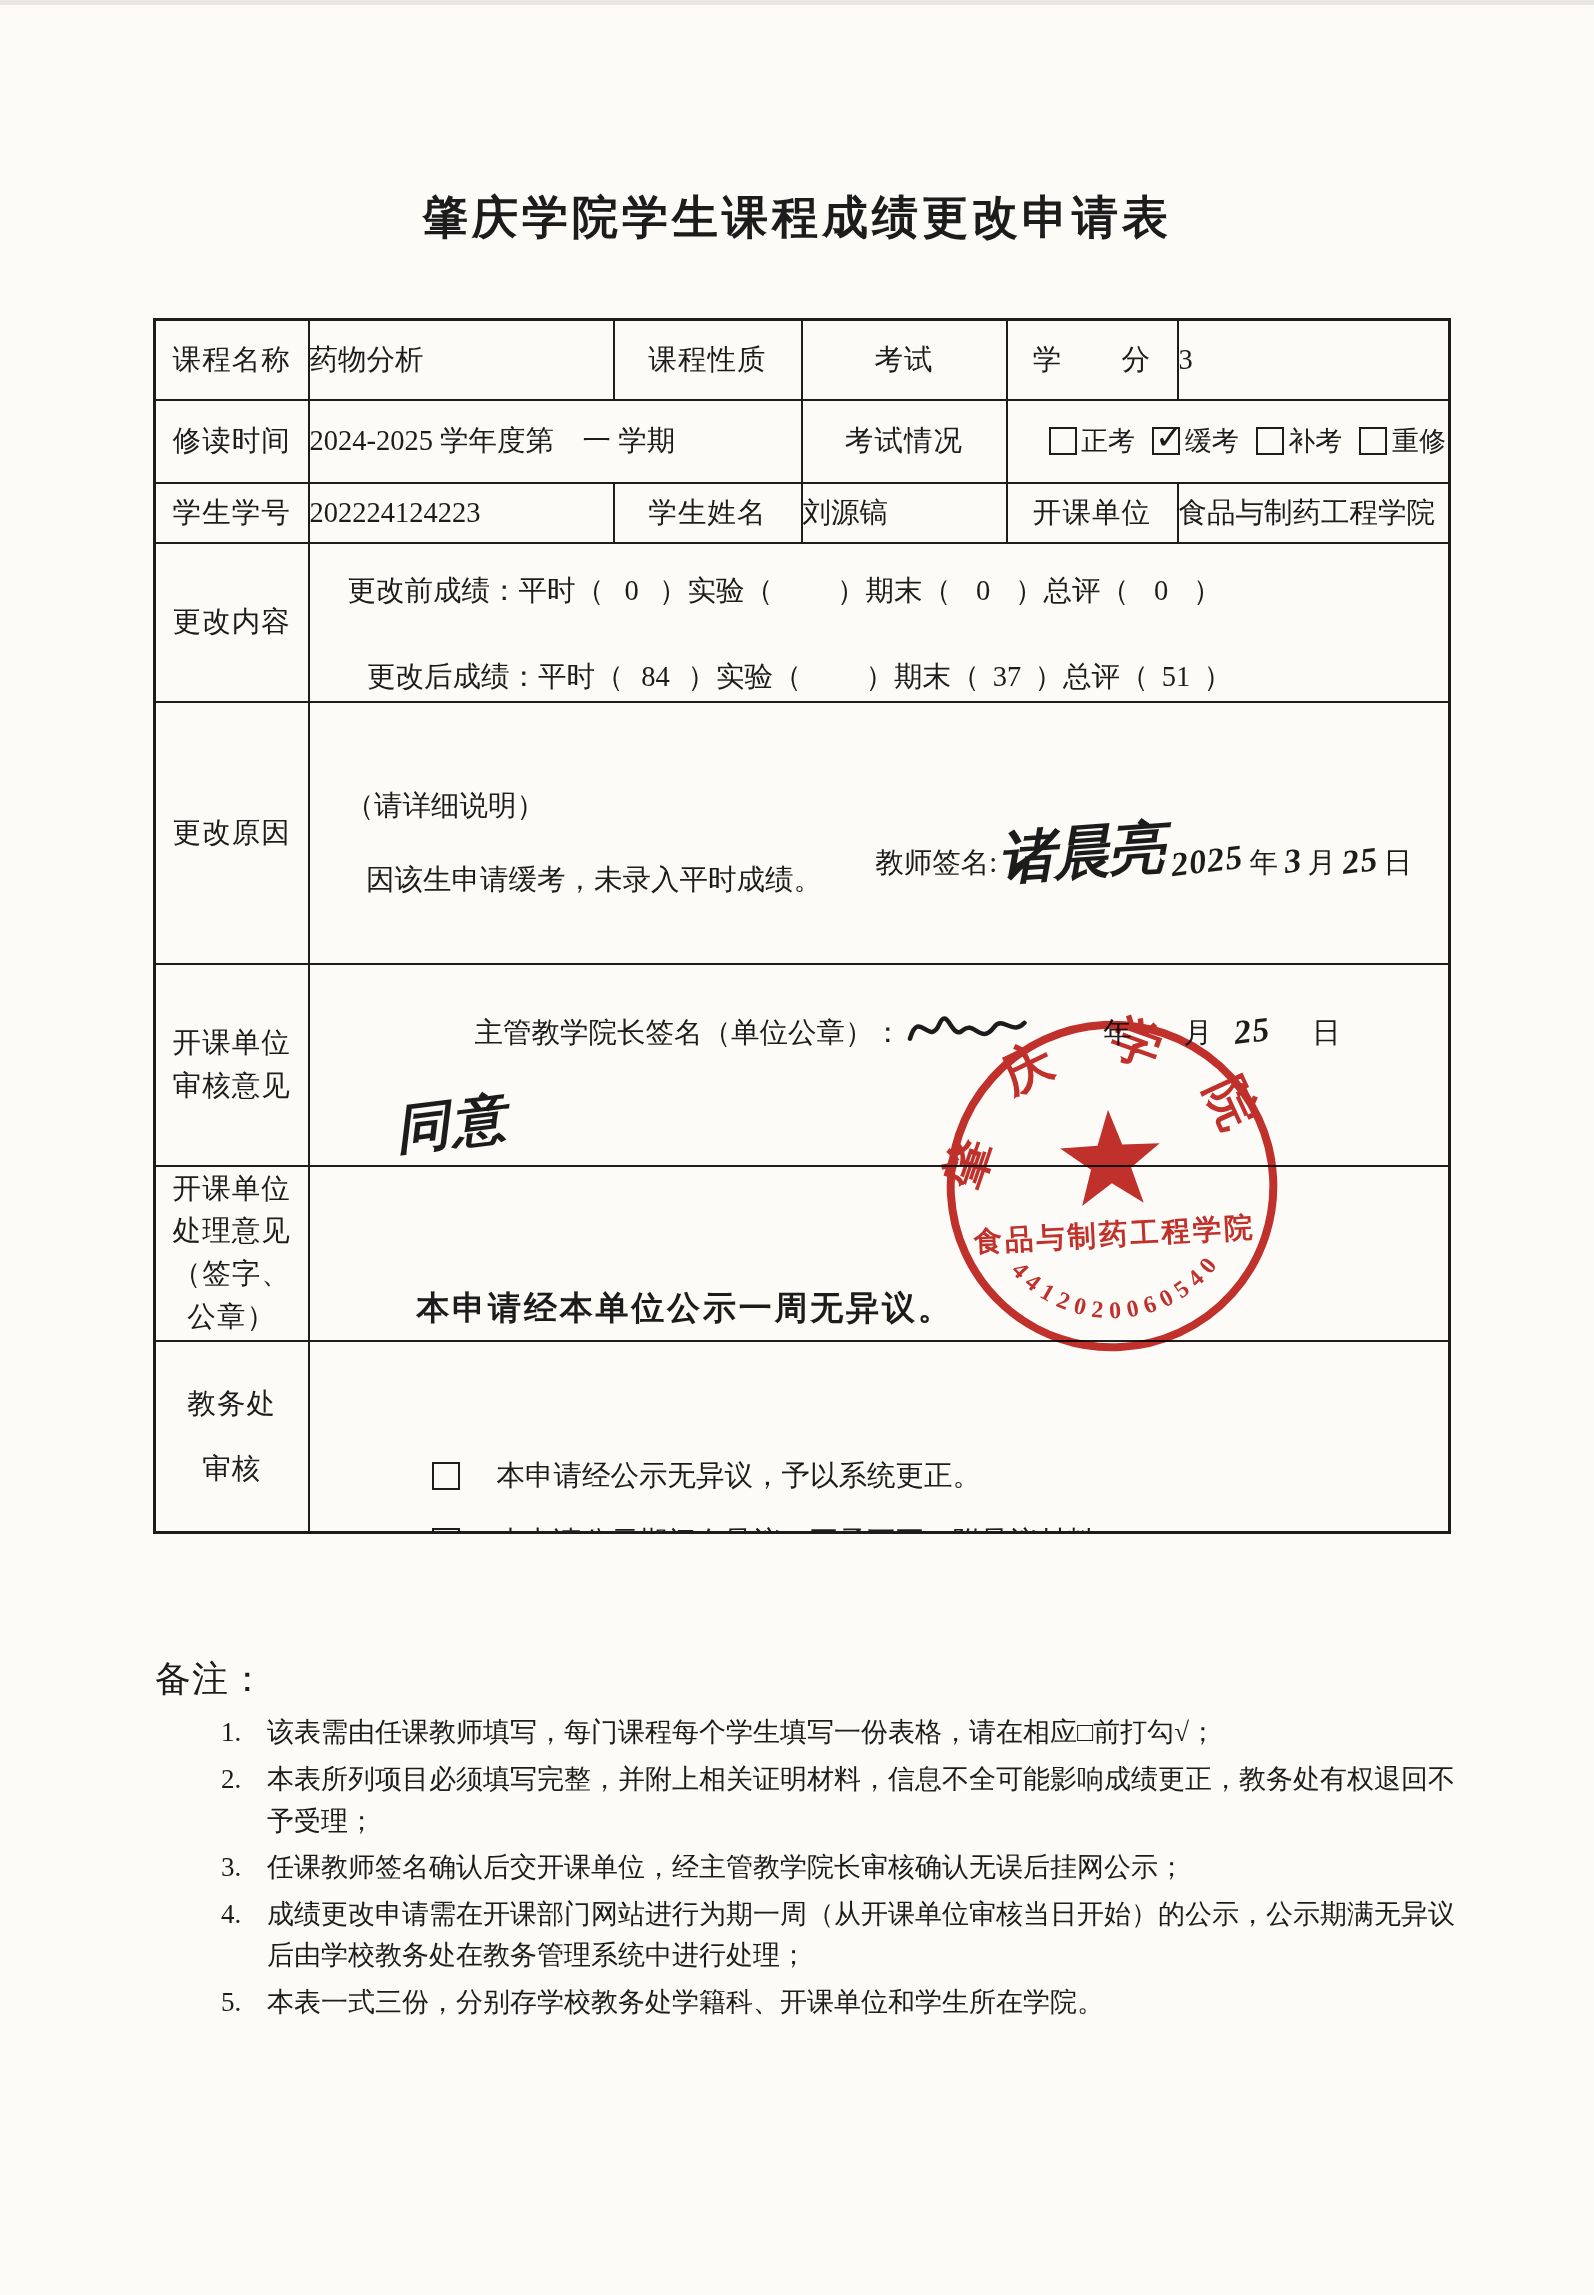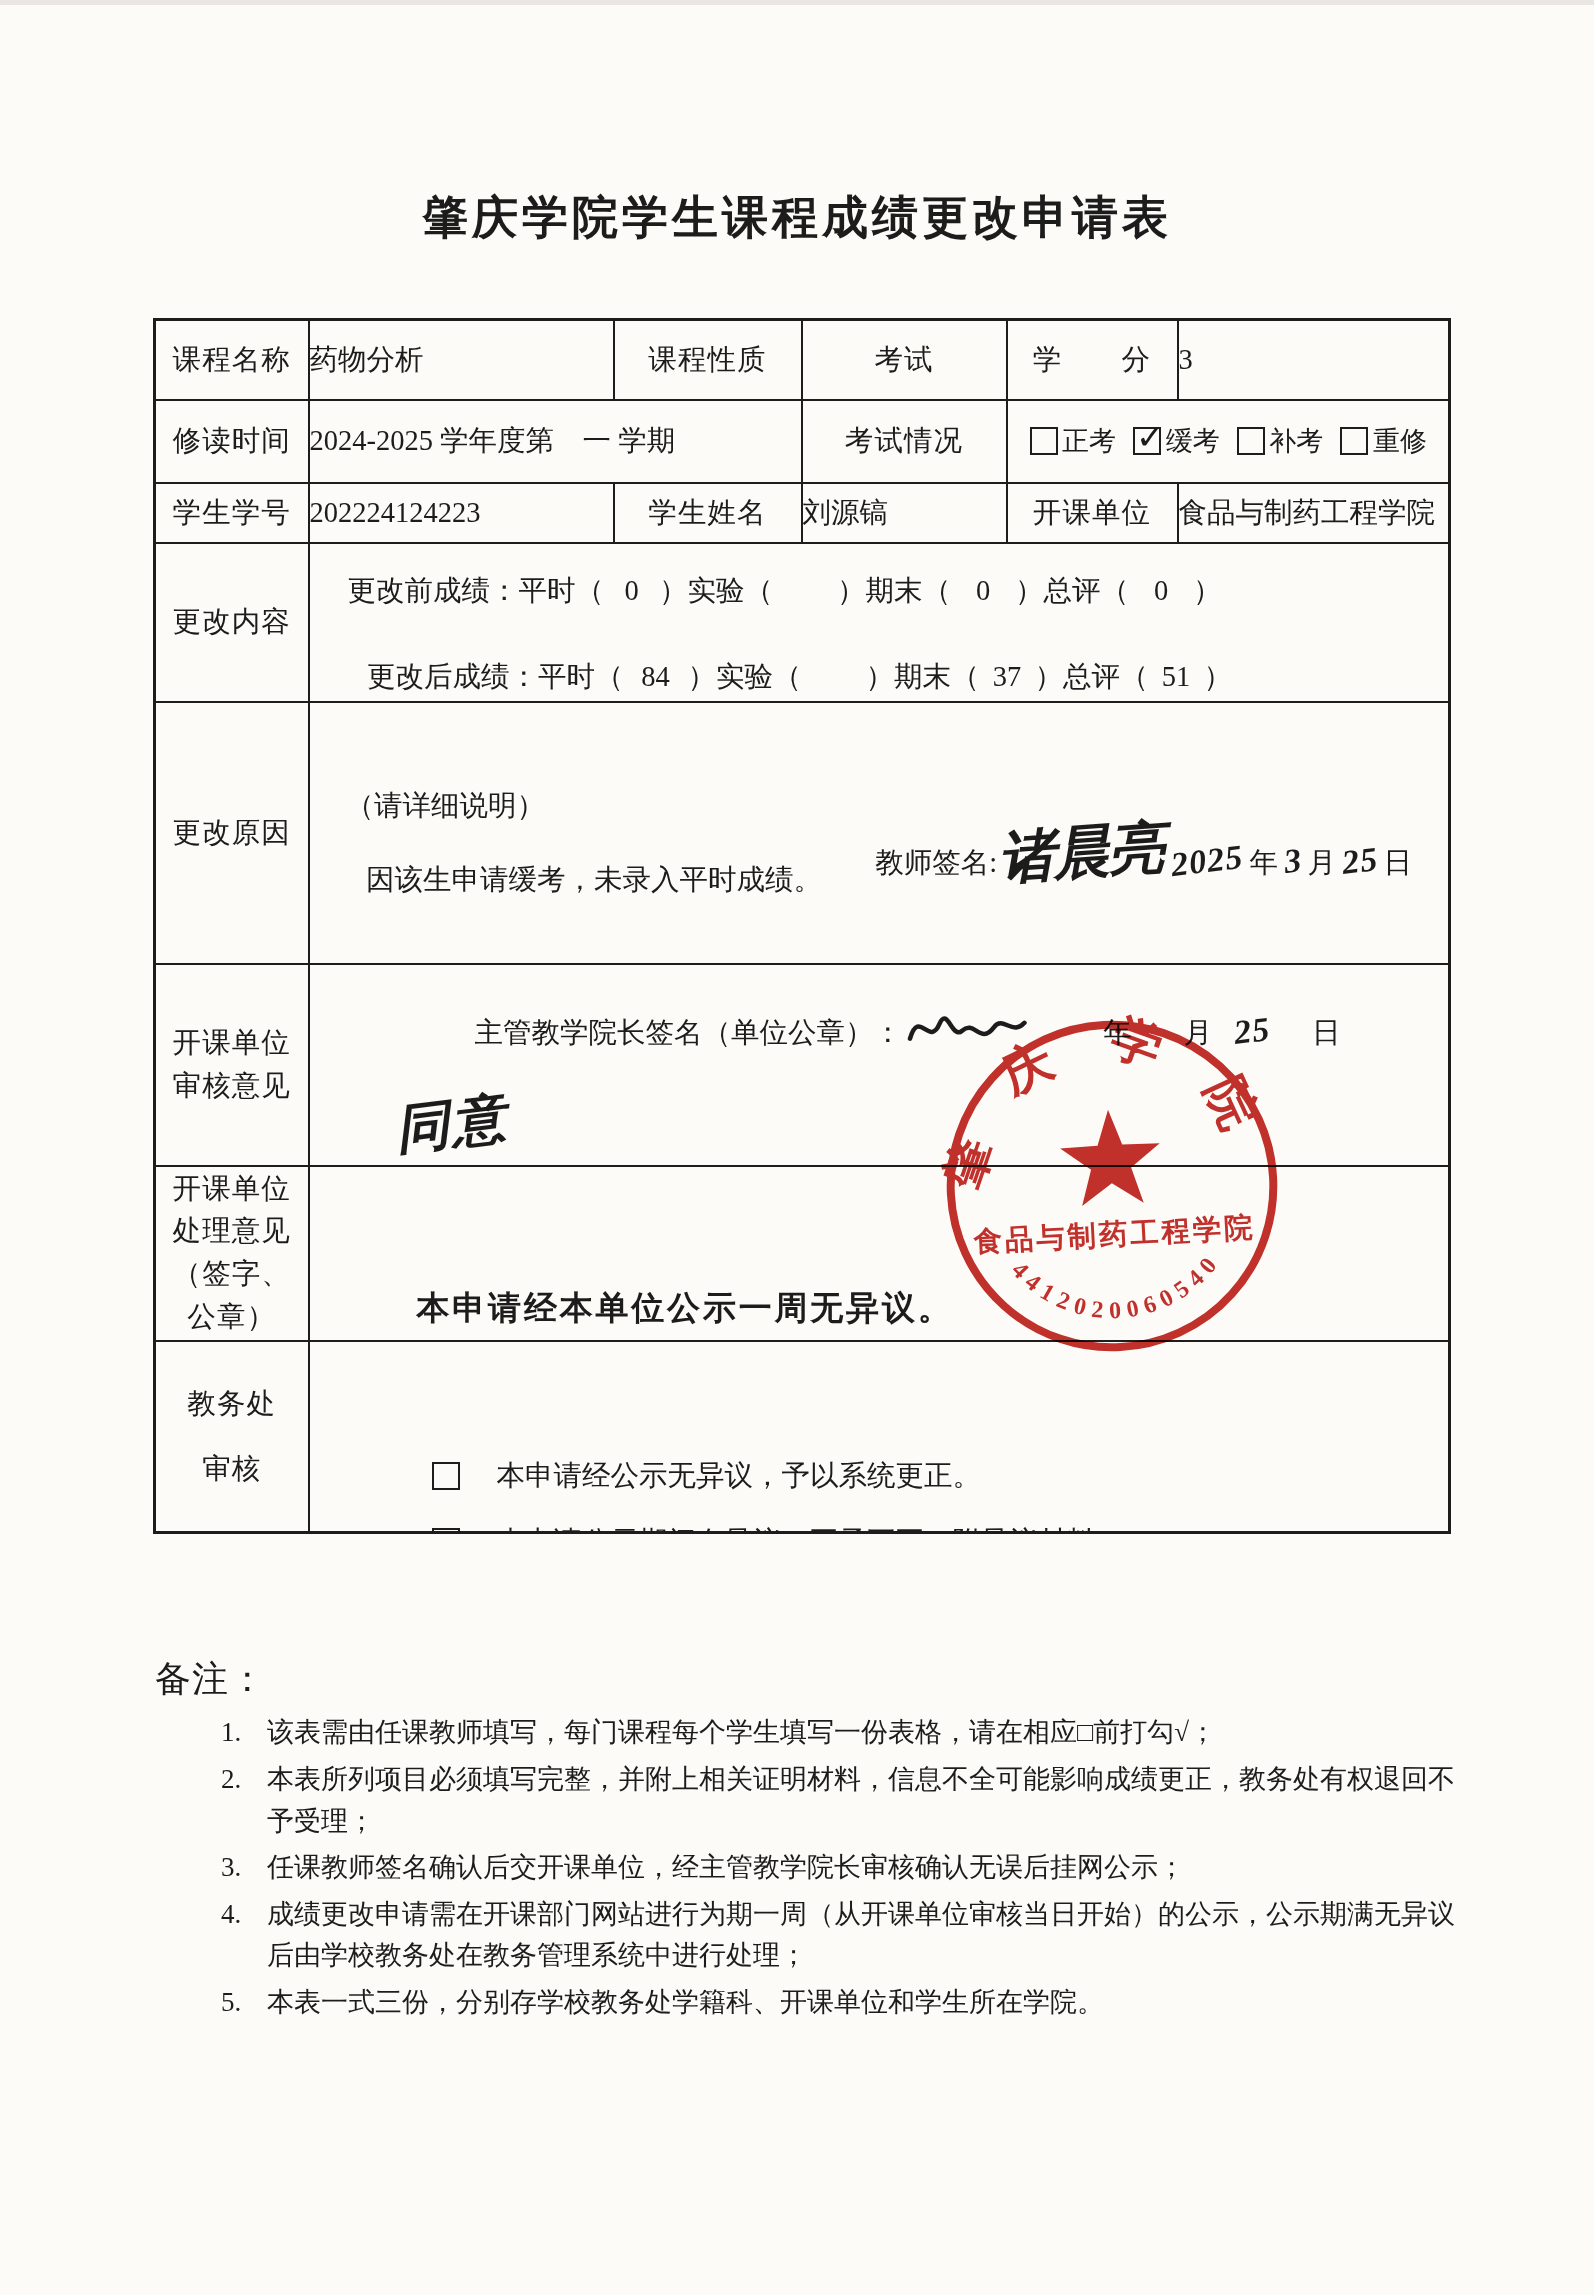--- a/index.html
+++ b/index.html
@@ -26,21 +26,21 @@
     vertical-align:middle; padding:0; overflow:hidden;
   }
   table.form{border:3.4px solid #1d1d1d;}
   .lbl{text-align:center; letter-spacing:1.1px;}
   .pre{white-space:pre-line; line-height:1.5;}
   .gap-lines{line-height:2.3;}
   .val{padding-left:17px;}
   .tight{padding-left:8px; letter-spacing:0;}
 
   
-  .opts{display:flex; align-items:flex-start; gap:17px; padding-left:22px; font-size:27px;}
+  .opts{display:flex; align-items:flex-start; gap:17px; padding-left:41px; font-size:27px;}
   .opt{display:flex; align-items:center; gap:4.6px; white-space:nowrap;}
   .box{width:24px;height:24px;border:2.8px solid #1d1d1d;display:inline-block;position:relative;flex:none;background:transparent;}
   .box .tick{position:absolute; left:0.6px; top:-12.5px; font-size:35px; font-family:"Liberation Sans","DejaVu Sans",sans-serif; font-weight:bold;}
 
   
   .grades{height:100%; box-sizing:border-box; padding:24px 0 0 38px; display:flex; flex-direction:column; gap:48px; white-space:nowrap;}
   .grades .line2{padding-left:19.4px;}
   .gval{display:inline-block;min-width:64px;text-align:center;}
   .gval.narrow{min-width:55px;}
 

